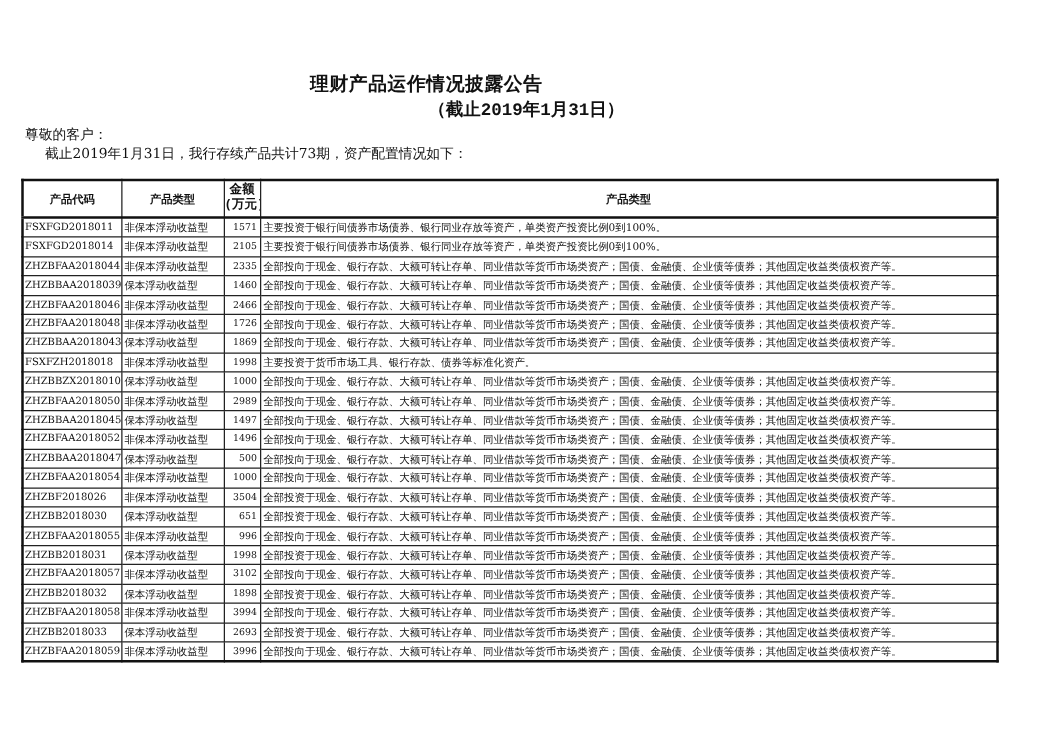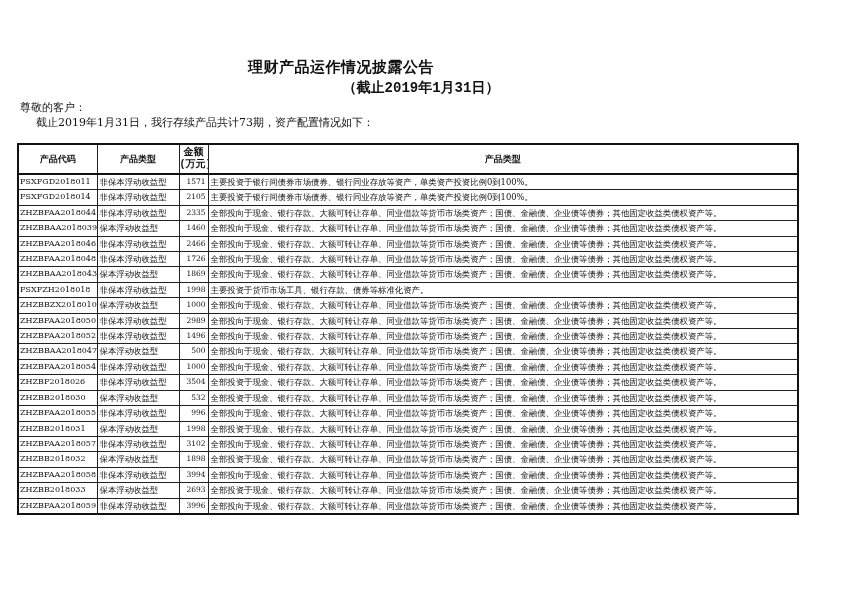--- a/index.html
+++ b/index.html
@@ -102,20 +102,26 @@
         <td class="amt">1000</td>
         <td>全部投向于现金、银行存款、大额可转让存单、同业借款等货币市场类资产；国债、金融债、企业债等债券；其他固定收益类债权资产等。</td>
       </tr>
       <tr>
         <td class="code">ZHZBFAA2018050</td>
         <td>非保本浮动收益型</td>
         <td class="amt">2989</td>
         <td>全部投向于现金、银行存款、大额可转让存单、同业借款等货币市场类资产；国债、金融债、企业债等债券；其他固定收益类债权资产等。</td>
       </tr>
       <tr>
+        <td class="code">ZHZBBAA2018045</td>
+        <td>保本浮动收益型</td>
+        <td class="amt">1497</td>
+        <td>全部投向于现金、银行存款、大额可转让存单、同业借款等货币市场类资产；国债、金融债、企业债等债券；其他固定收益类债权资产等。</td>
+      </tr>
+      <tr>
         <td class="code">ZHZBFAA2018052</td>
         <td>非保本浮动收益型</td>
         <td class="amt">1496</td>
         <td>全部投向于现金、银行存款、大额可转让存单、同业借款等货币市场类资产；国债、金融债、企业债等债券；其他固定收益类债权资产等。</td>
       </tr>
       <tr>
         <td class="code">ZHZBBAA2018047</td>
         <td>保本浮动收益型</td>
         <td class="amt">500</td>
         <td>全部投向于现金、银行存款、大额可转让存单、同业借款等货币市场类资产；国债、金融债、企业债等债券；其他固定收益类债权资产等。</td>
@@ -128,21 +134,21 @@
       </tr>
       <tr>
         <td class="code">ZHZBF2018026</td>
         <td>非保本浮动收益型</td>
         <td class="amt">3504</td>
         <td>全部投资于现金、银行存款、大额可转让存单、同业借款等货币市场类资产；国债、金融债、企业债等债券；其他固定收益类债权资产等。</td>
       </tr>
       <tr>
         <td class="code">ZHZBB2018030</td>
         <td>保本浮动收益型</td>
-        <td class="amt">532</td>
+        <td class="amt">651</td>
         <td>全部投资于现金、银行存款、大额可转让存单、同业借款等货币市场类资产；国债、金融债、企业债等债券；其他固定收益类债权资产等。</td>
       </tr>
       <tr>
         <td class="code">ZHZBFAA2018055</td>
         <td>非保本浮动收益型</td>
         <td class="amt">996</td>
         <td>全部投向于现金、银行存款、大额可转让存单、同业借款等货币市场类资产；国债、金融债、企业债等债券；其他固定收益类债权资产等。</td>
       </tr>
       <tr>
         <td class="code">ZHZBB2018031</td>

